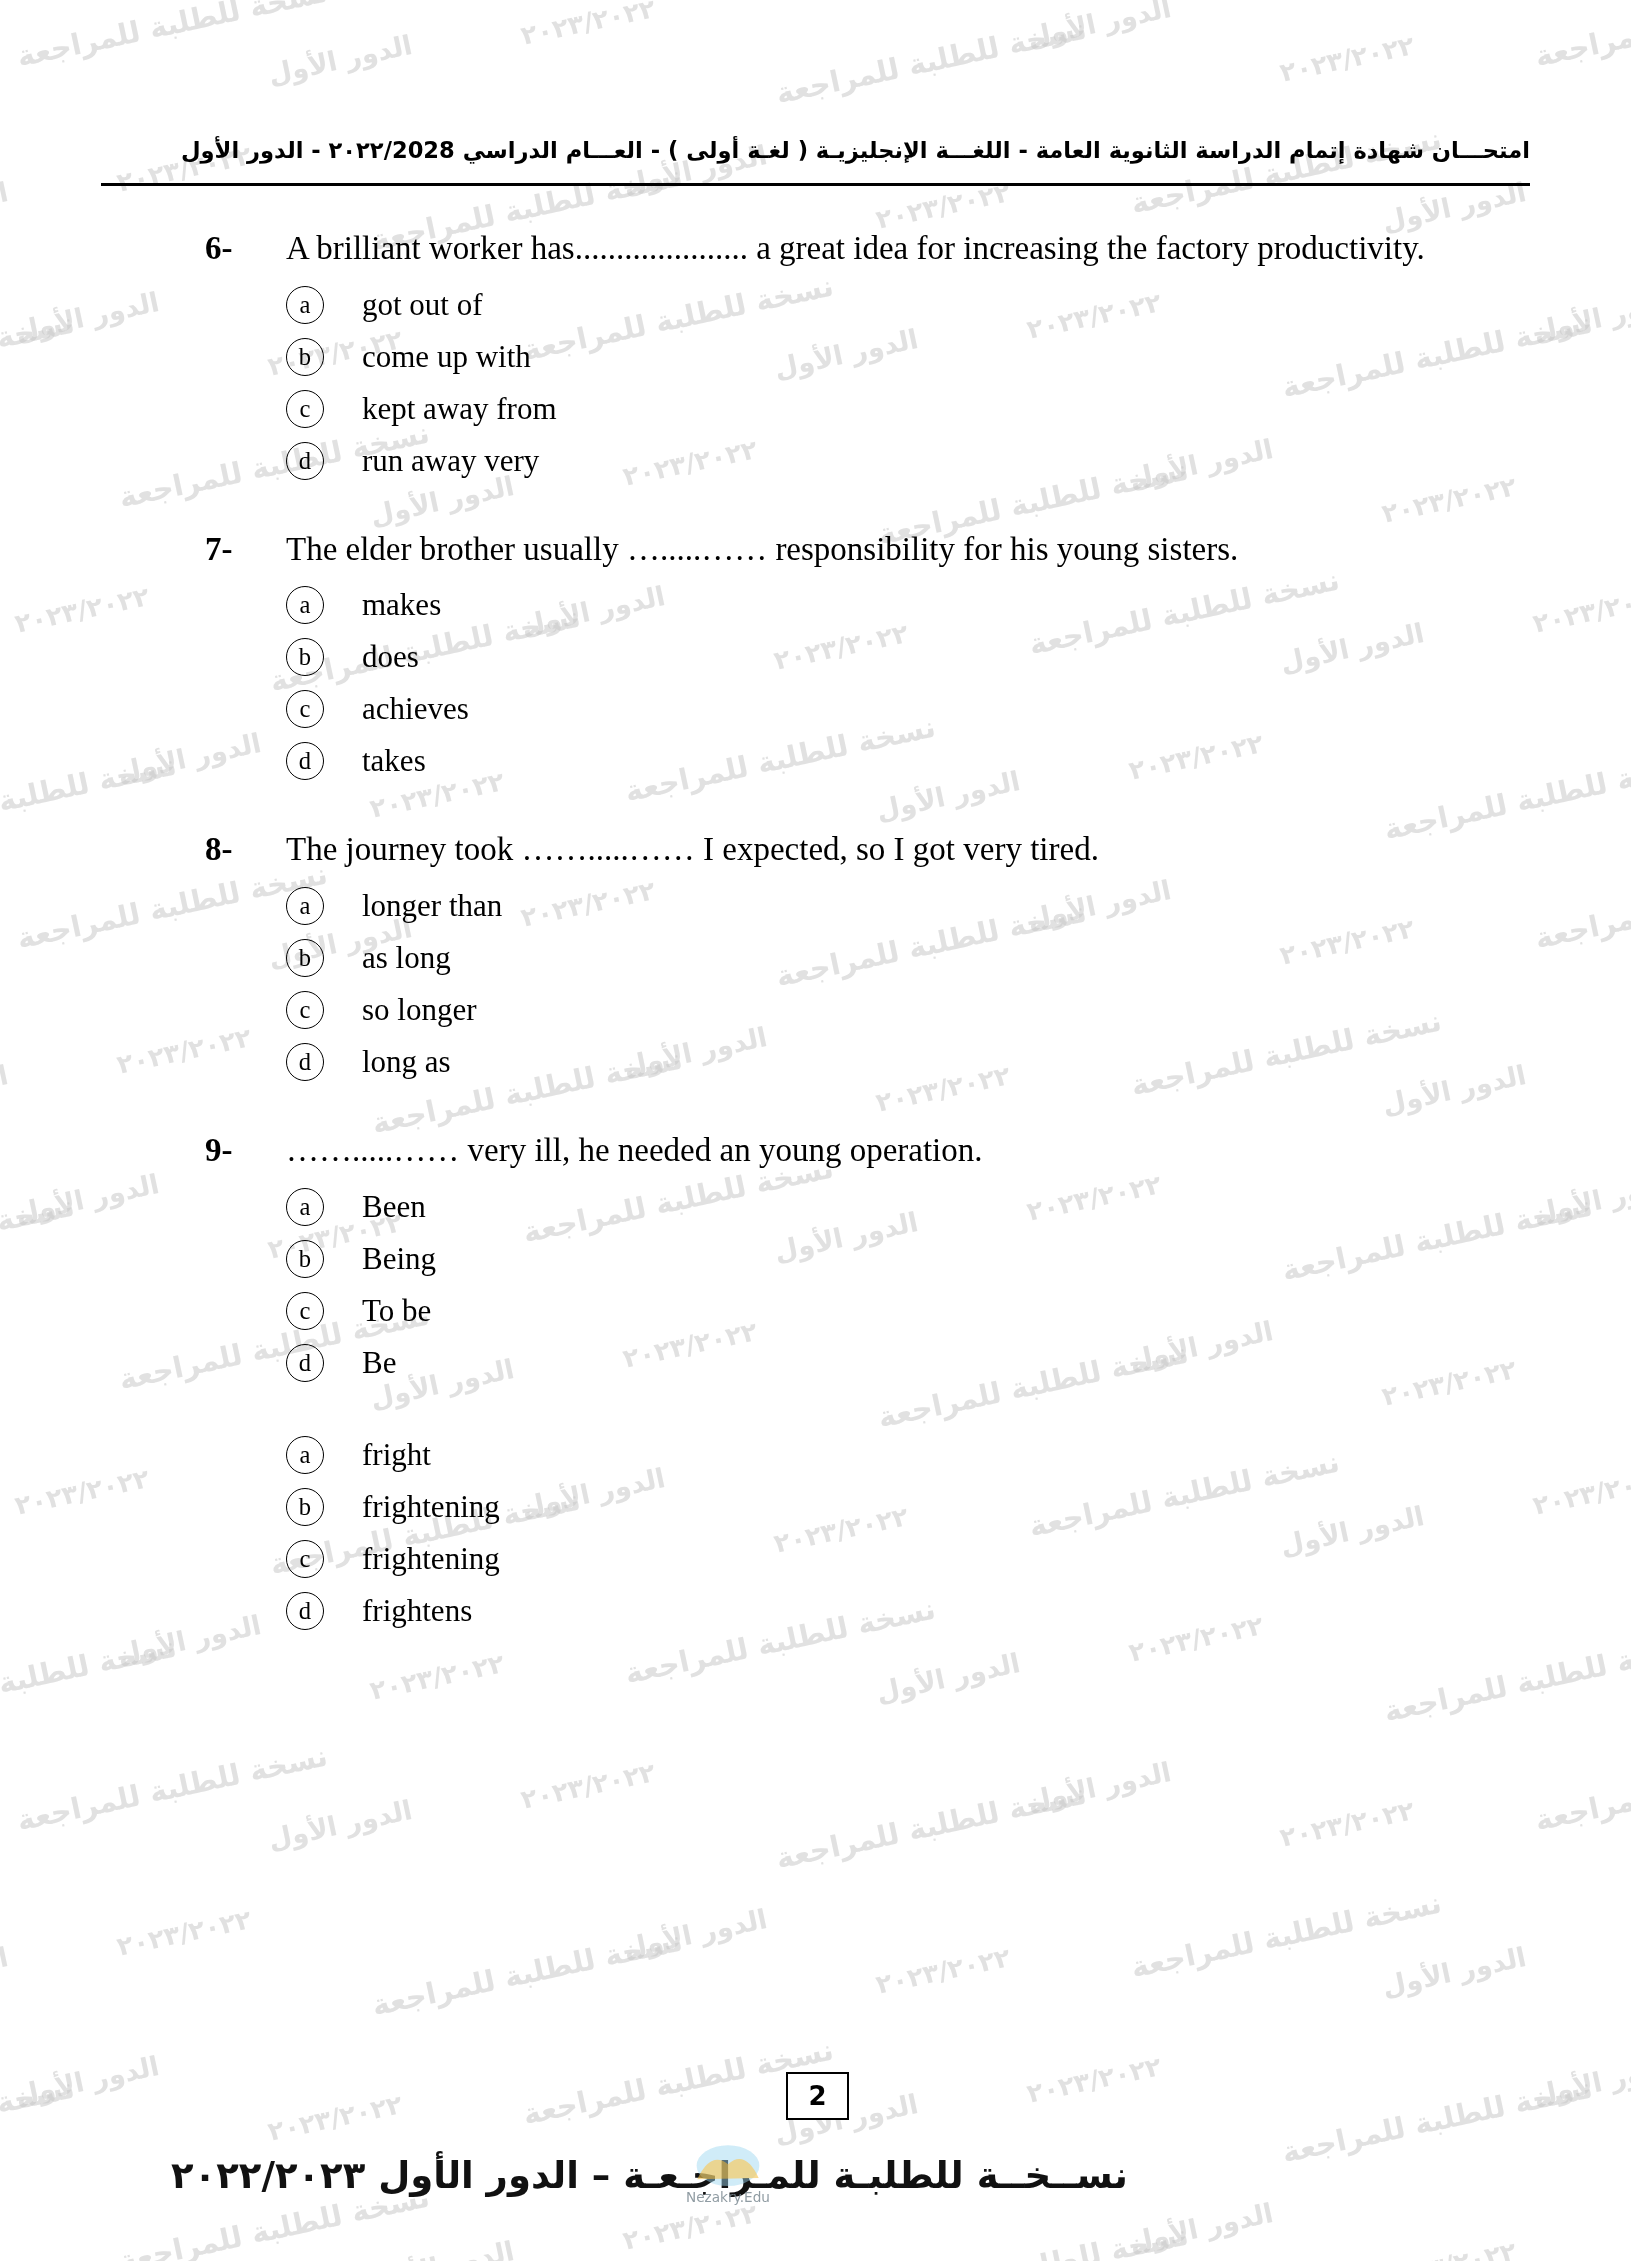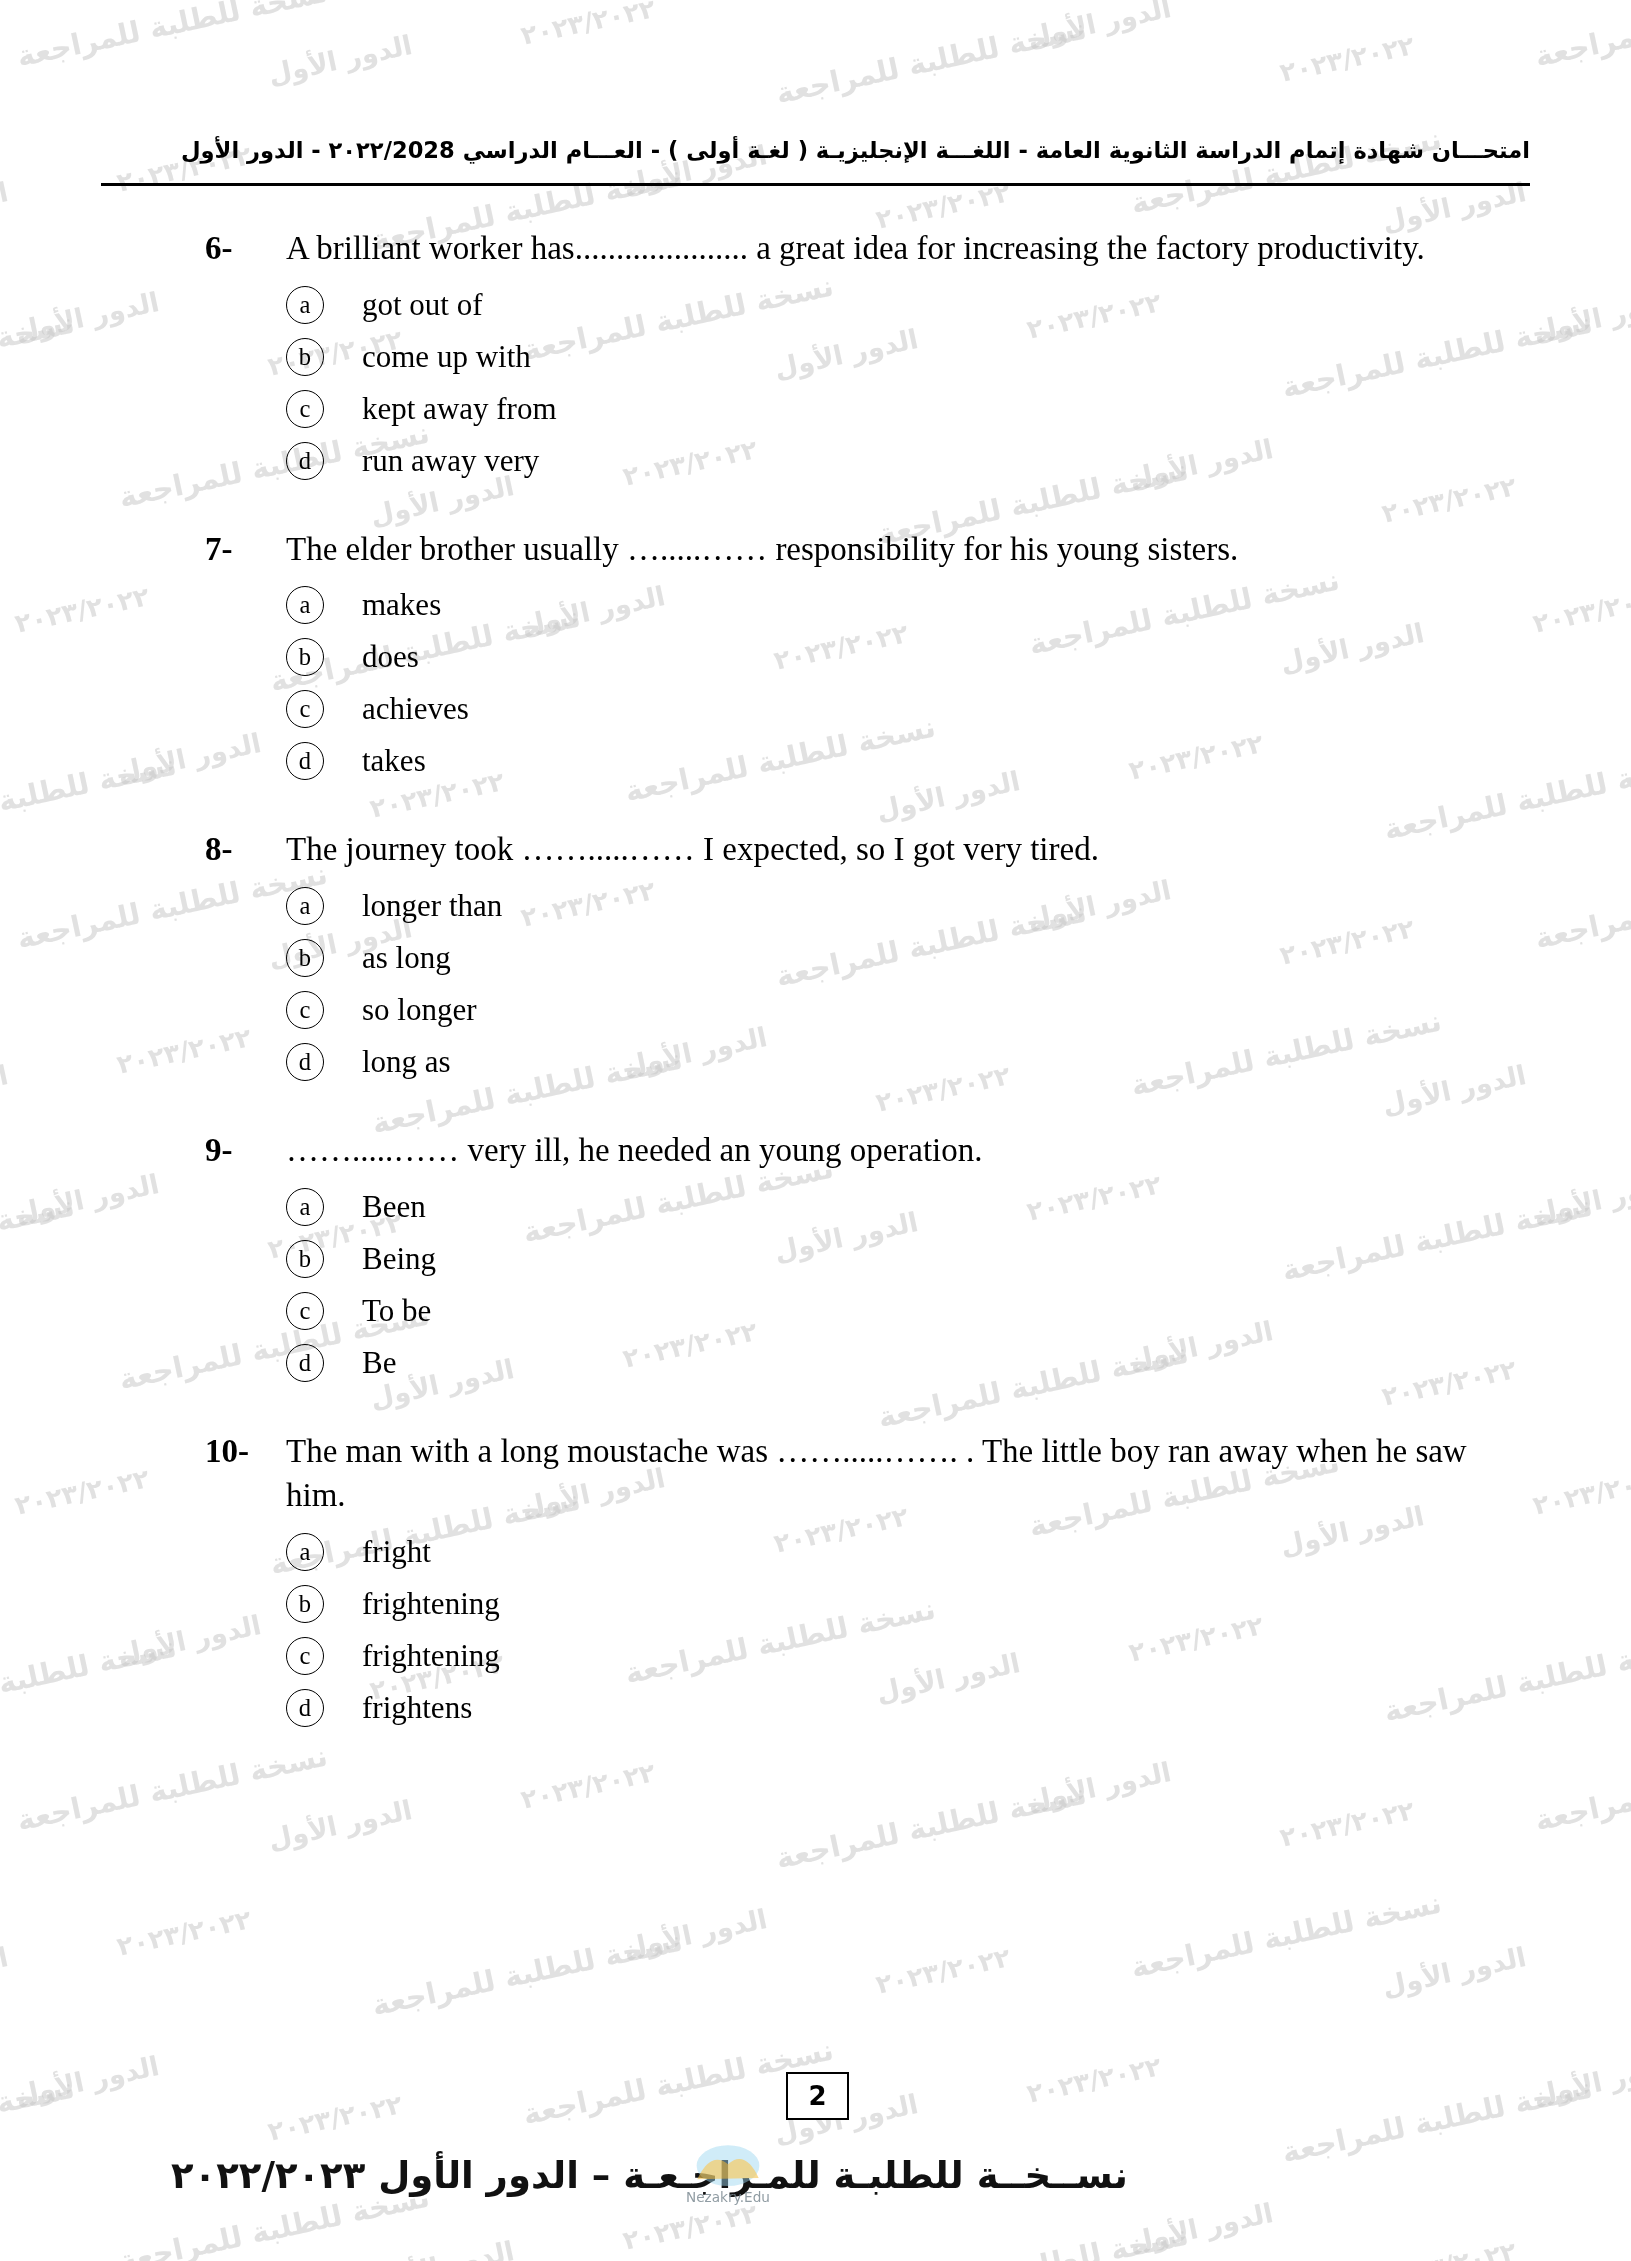--- a/index.html
+++ b/index.html
@@ -380,24 +380,20 @@
               <div class="choice-letter">c</div>
               <div class="choice-text">To be</div>
             </div>
             <div class="choice">
               <div class="choice-letter">d</div>
               <div class="choice-text">Be</div>
             </div>
           </div>
         </div>
         <div class="q-block">
-          <div class="q-stem">
-            <div class="q-num">10-</div>
-            <div class="q-text">The man with a long moustache was …….....……. . The little boy ran away when he saw him.</div>
-          </div>
           <div class="choices">
             <div class="choice">
               <div class="choice-letter">a</div>
               <div class="choice-text">fright</div>
             </div>
             <div class="choice">
               <div class="choice-letter">b</div>
               <div class="choice-text">frightening</div>
             </div>
             <div class="choice">

